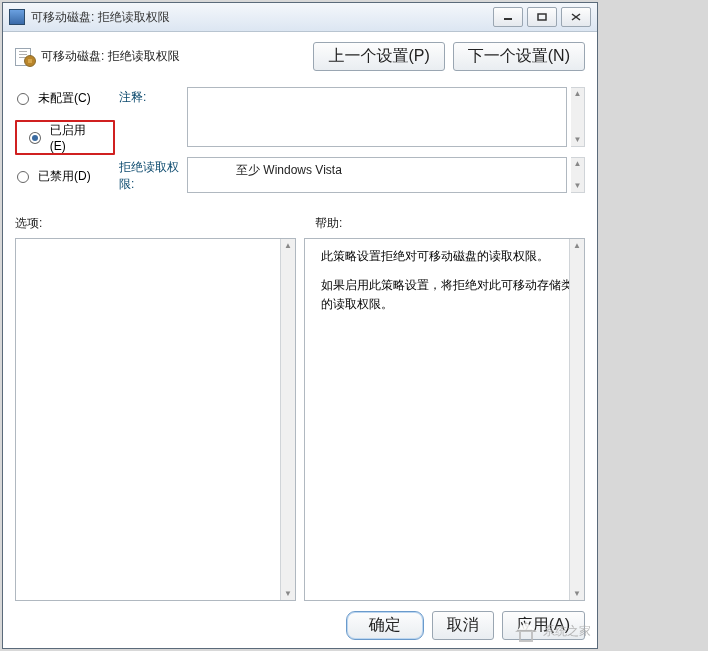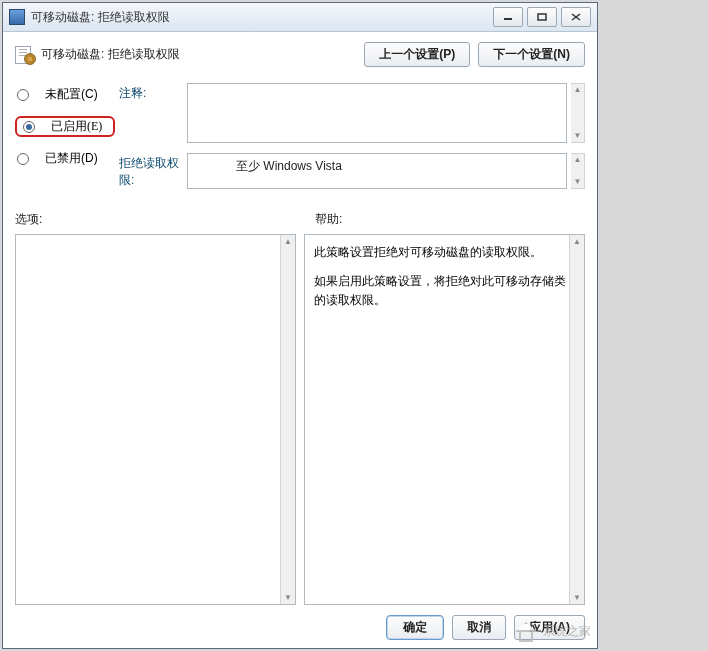--- a/index.html
+++ b/index.html
@@ -100,23 +100,22 @@
   .nav-buttons {
     display: flex;
     gap: 8px;
   }
   .btn {
     background: linear-gradient(#fdfdfd,#e9edf1);
     border: 1px solid #9aa6b2;
     border-radius: 3px;
     padding: 3px 14px;
     color: #222;
-    font-size: 12px;
+    font-size: 16px;
     cursor: default;
-    font-weight: bold;
   }
 
   
   .config-grid {
     display: grid;
     grid-template-columns: 100px 64px 1fr 14px;
     column-gap: 4px;
     row-gap: 10px;
     align-items: start;
     margin-top: 12px;
@@ -125,28 +124,27 @@
     grid-column: 1;
     grid-row: 1 / span 2;
     display: flex;
     flex-direction: column;
     gap: 12px;
     padding-top: 2px;
   }
   .radio-item {
     display: flex;
     align-items: center;
-    gap: 16px;
+    gap: 9px;
     padding: 1px 2px;
   }
   .radio-item.highlight {
     border: 2px solid #d02020;
-    padding: 0 6px;
-    border-radius: 6px;
-    font-family: Liberation Serif, serif;
+    padding: 0 12px;
+    border-radius: 1px;
   }
   .radio {
     width: 12px; height: 12px;
     border: 1px solid #666;
     border-radius: 50%;
     box-sizing: border-box;
     display: flex; align-items: center; justify-content: center;
     background:#fff;
   }
   .radio.checked::after {
@@ -218,41 +216,41 @@
     position:absolute; right:0; top:0; bottom:0;
     width:14px;
     background:#f0f0f0;
     border-left:1px solid #d0d4d8;
     display:flex; flex-direction:column; justify-content:space-between;
     align-items:center;
     padding:2px 0;
     color:#888;
     font-size:8px;
   }
-  .help-text p { margin: 0 0 10px 1px; line-height: 1.6; }
+  .help-text p { margin: 0 0 10px 8px; line-height: 1.6; }
   .cursor {
     display:inline-block;
     width:1px; height:14px;
     background:#000;
     vertical-align:-2px;
   }
 
   
   .footer {
     display: flex;
     justify-content: flex-end;
     gap: 8px;
     padding-top: 10px;
   }
   .btn-primary {
     background: linear-gradient(#fdfdfd,#e9edf1);
     border: 1px solid #6a9acb;
     box-shadow: 0 0 0 1px #bcd6f0 inset;
-    border-radius: 4px;
-    padding: 3px 16px;
+    border-radius: 9px;
+    padding: 3px 22px;
     color: #222;
   }
 
   
   .watermark {
     position: absolute;
     right: 6px;
     bottom: 6px;
     display:flex;
     align-items:center;

